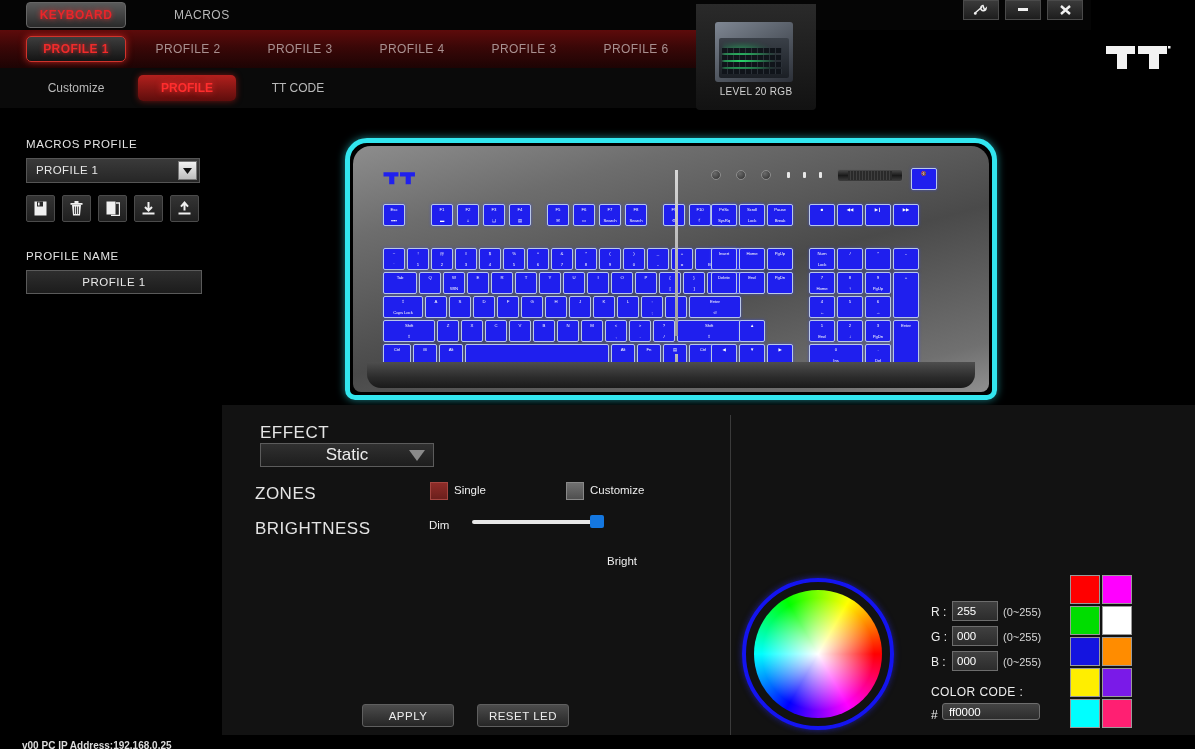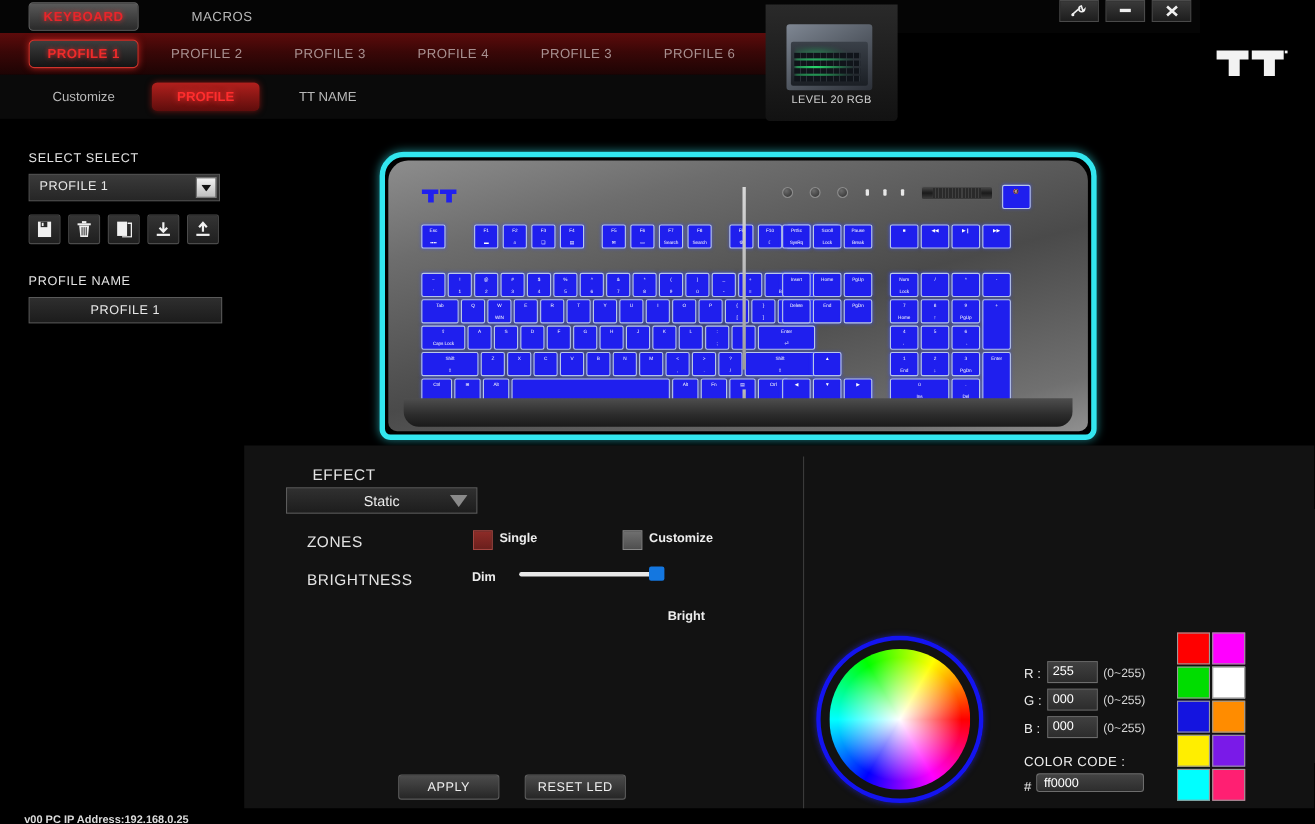--- a/index.html
+++ b/index.html
@@ -151,30 +151,30 @@
   .roller { position:absolute; width:66px; height:13px; border-radius:3px;
     background: linear-gradient(180deg,#4a4a4a,#1a1a1a 50%,#3d3d3d);
     border:1px solid #5a5a5a; }
   .roller::before { content:""; position:absolute; left:10px; right:10px; top:1px; bottom:1px;
     background: repeating-linear-gradient(90deg,#2a2a2a 0 2px,#404040 2px 3px); }
 
   
   .panel { position:absolute; left:222px; top:405px; width:973px; height:330px;
     background: #121212; }
   .panel-divider { position:absolute; left:730px; top:415px; width:1px; height:320px; background:#3a3a3a; }
-  .row-label { position:absolute; font-size:14px; color:#e4e4e4; letter-spacing:.5px;margin-left:24px; }
+  .row-label { position:absolute; font-size:17px; color:#e4e4e4; letter-spacing:.5px; }
   .fx-select { position:absolute; left:260px; top:443px; width:174px; height:24px;
     background: linear-gradient(180deg,#303030,#1d1d1d); border:1px solid #5c5c5c;
     display:flex; align-items:center; justify-content:center; cursor:pointer; }
-  .fx-select span { font-size:13px; color:#ededed; }
+  .fx-select span { font-size:17px; color:#ededed; }
   .fx-arrow { position:absolute; right:8px; top:6px; }
   .zone-sw { position:absolute; width:18px; height:18px; cursor:pointer; }
   .zone-single { background: linear-gradient(180deg,#8e2c28,#6b1f1c); border:1px solid #a34540; }
   .zone-custom { background: linear-gradient(180deg,#707070,#4f4f4f); border:1px solid #888; }
-  .zone-txt { position:absolute; font-size:11.5px; color:#ededed;font-weight:bold; }
+  .zone-txt { position:absolute; font-size:11.5px; color:#ededed; }
   .slider-track { position:absolute; left:472px; top:520px; width:128px; height:4px;
     background:#e8e8e8; border-radius:2px; cursor:pointer; }
   .slider-knob { position:absolute; left:590px; top:515px; width:14px; height:13px;
     background:#1477e0; border-radius:2px; cursor:pointer; }
 
   .btn {
     position:absolute; height:23px; width:92px;
     background: linear-gradient(180deg,#4c4c4c,#262626);
     border:1px solid #5f5f5f; border-radius:3px;
     display:flex; align-items:center; justify-content:center;
@@ -248,21 +248,21 @@
   <div class="prof-tab">PROFILE 2</div>
   <div class="prof-tab">PROFILE 3</div>
   <div class="prof-tab">PROFILE 4</div>
   <div class="prof-tab">PROFILE 3</div>
   <div class="prof-tab">PROFILE 6</div>
 </div>
 
 <div class="subnav">
   <div class="sub-tab t0">Customize</div>
   <div class="sub-tab t1">PROFILE</div>
-  <div class="sub-tab t2">TT NAME</div>
+  <div class="sub-tab t2">TT CODE</div>
 </div>
 
 <div class="devtab">
   <div class="devthumb">
     <div class="kbface"></div>
     <div class="glow"></div>
     <div class="keyrow" style="top:26px"></div>
     <div class="keyrow" style="top:33px"></div>
     <div class="keyrow" style="top:40px"></div>
     <div class="keyrow" style="top:47px"></div>
@@ -272,21 +272,21 @@
 
 <div class="logo">
   <svg width="66" height="30" viewBox="0 0 66 30">
     <path d="M1 4 L30 4 L30 12 L22 12 L22 27 L12 27 L12 12 L1 12 Z" fill="#f2f2f2"></path>
     <path d="M33 4 L62 4 L62 12 L54 12 L54 27 L44 27 L44 12 L33 12 Z" fill="#f2f2f2"></path>
     <rect x="63" y="4" width="2.5" height="2.5" fill="#f2f2f2"></rect>
   </svg>
 </div>
 
 <div class="sidebar">
-  <div class="sb-label">SELECT SELECT</div>
+  <div class="sb-label">MACROS PROFILE</div>
   <div class="sel-wrap">
     <div class="sel-val">PROFILE 1</div>
     <div class="sel-arrow">
       <svg width="9" height="6" viewBox="0 0 9 6">
         <path d="M0 0 L9 0 L4.5 6 Z" fill="#111"></path>
       </svg>
     </div>
   </div>
   <div class="icon-row">
     <div class="icon-btn">

